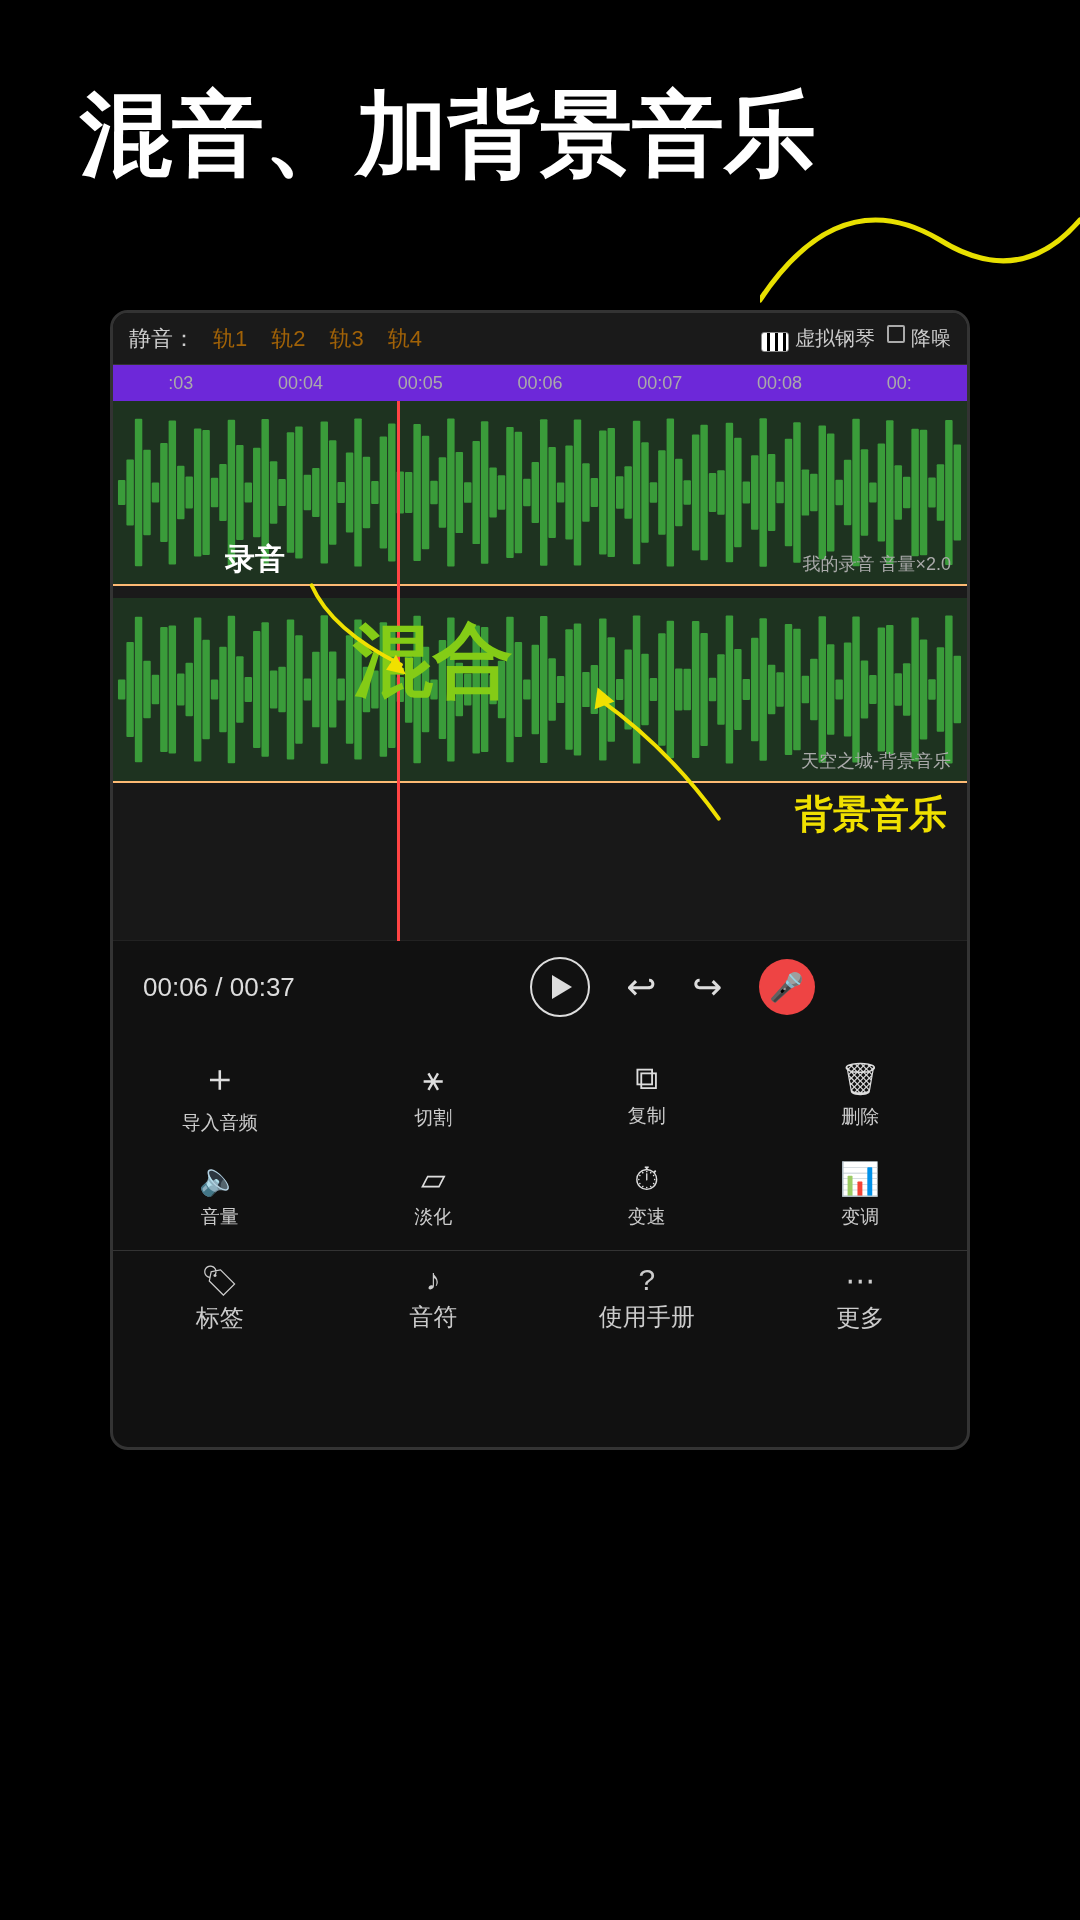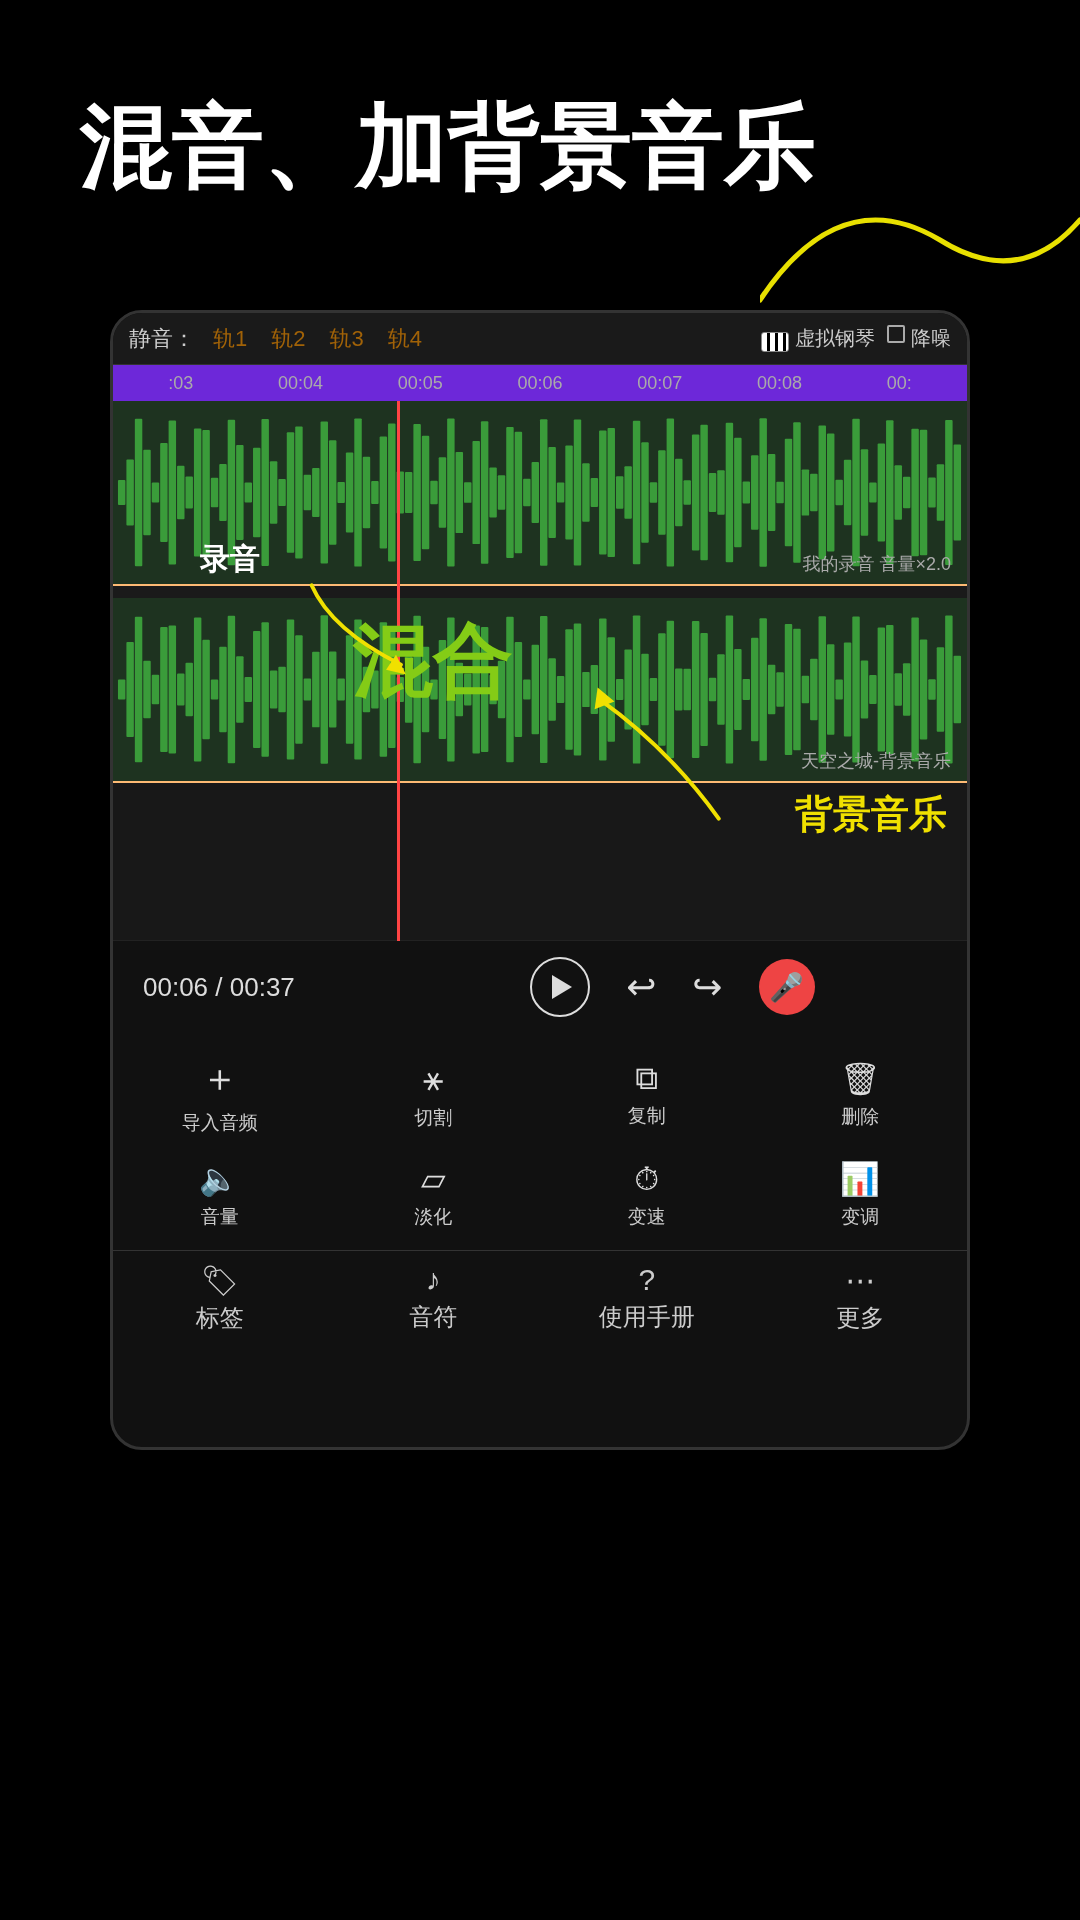--- a/index.html
+++ b/index.html
@@ -8,21 +8,21 @@
       height: 1920px;
       background: #000;
       font-family: 'PingFang SC', 'Microsoft YaHei', sans-serif;
       overflow: hidden;
       position: relative;
     }
 
     
     .hero-title {
       position: absolute;
-      top: 96px;
+      top: 84px;
       left: 80px;
       font-size: 92px;
       font-weight: 800;
       color: #fff;
       line-height: 1.1;
       z-index: 10;
     }
 
     
     .yellow-curve {
@@ -35,21 +35,21 @@
     }
 
     
     .phone-mockup {
       position: absolute;
       top: 310px;
       left: 110px;
       width: 860px;
       height: 1140px;
       background: #111;
-      border-radius: 32px;
+      border-radius: 18px;
       border: 3px solid #333;
       overflow: hidden;
       z-index: 10;
     }
 
     
     .phone-topbar {
       display: flex;
       align-items: center;
       padding: 10px 16px;
@@ -541,21 +541,21 @@
       </svg>
       <span class="track-label">天空之城-背景音乐</span>
     </div>
 
     <div class="track-empty" style="height:158px; background:#181818;"></div>
 
     <div class="playhead"></div>
 
     <div class="annotation-overlay">
 
-      <div style="position:absolute; top:50px; left:87px; color:#fff; font-size:30px; font-weight:600;">录音</div>
+      <div style="position:absolute; top:50px; left:112px; color:#fff; font-size:30px; font-weight:600;">录音</div>
 
       <div style="position:absolute; top:132px; left:240px; color:#84cc16; font-size:80px; font-weight:800; line-height:1;">混合</div>
 
       <div style="position:absolute; top:300px; right:20px; color:#f0e000; font-size:38px; font-weight:700;">背景音乐</div>
 
       <svg class="arrows-svg" viewBox="0 0 860 540" xmlns="http://www.w3.org/2000/svg">
 
         <path d="M200,95 Q220,140 290,175" fill="none" stroke="#f0e000" stroke-width="4" stroke-linecap="round"></path>
         <polygon points="285,165 295,185 275,180" fill="#f0e000"></polygon>
 

